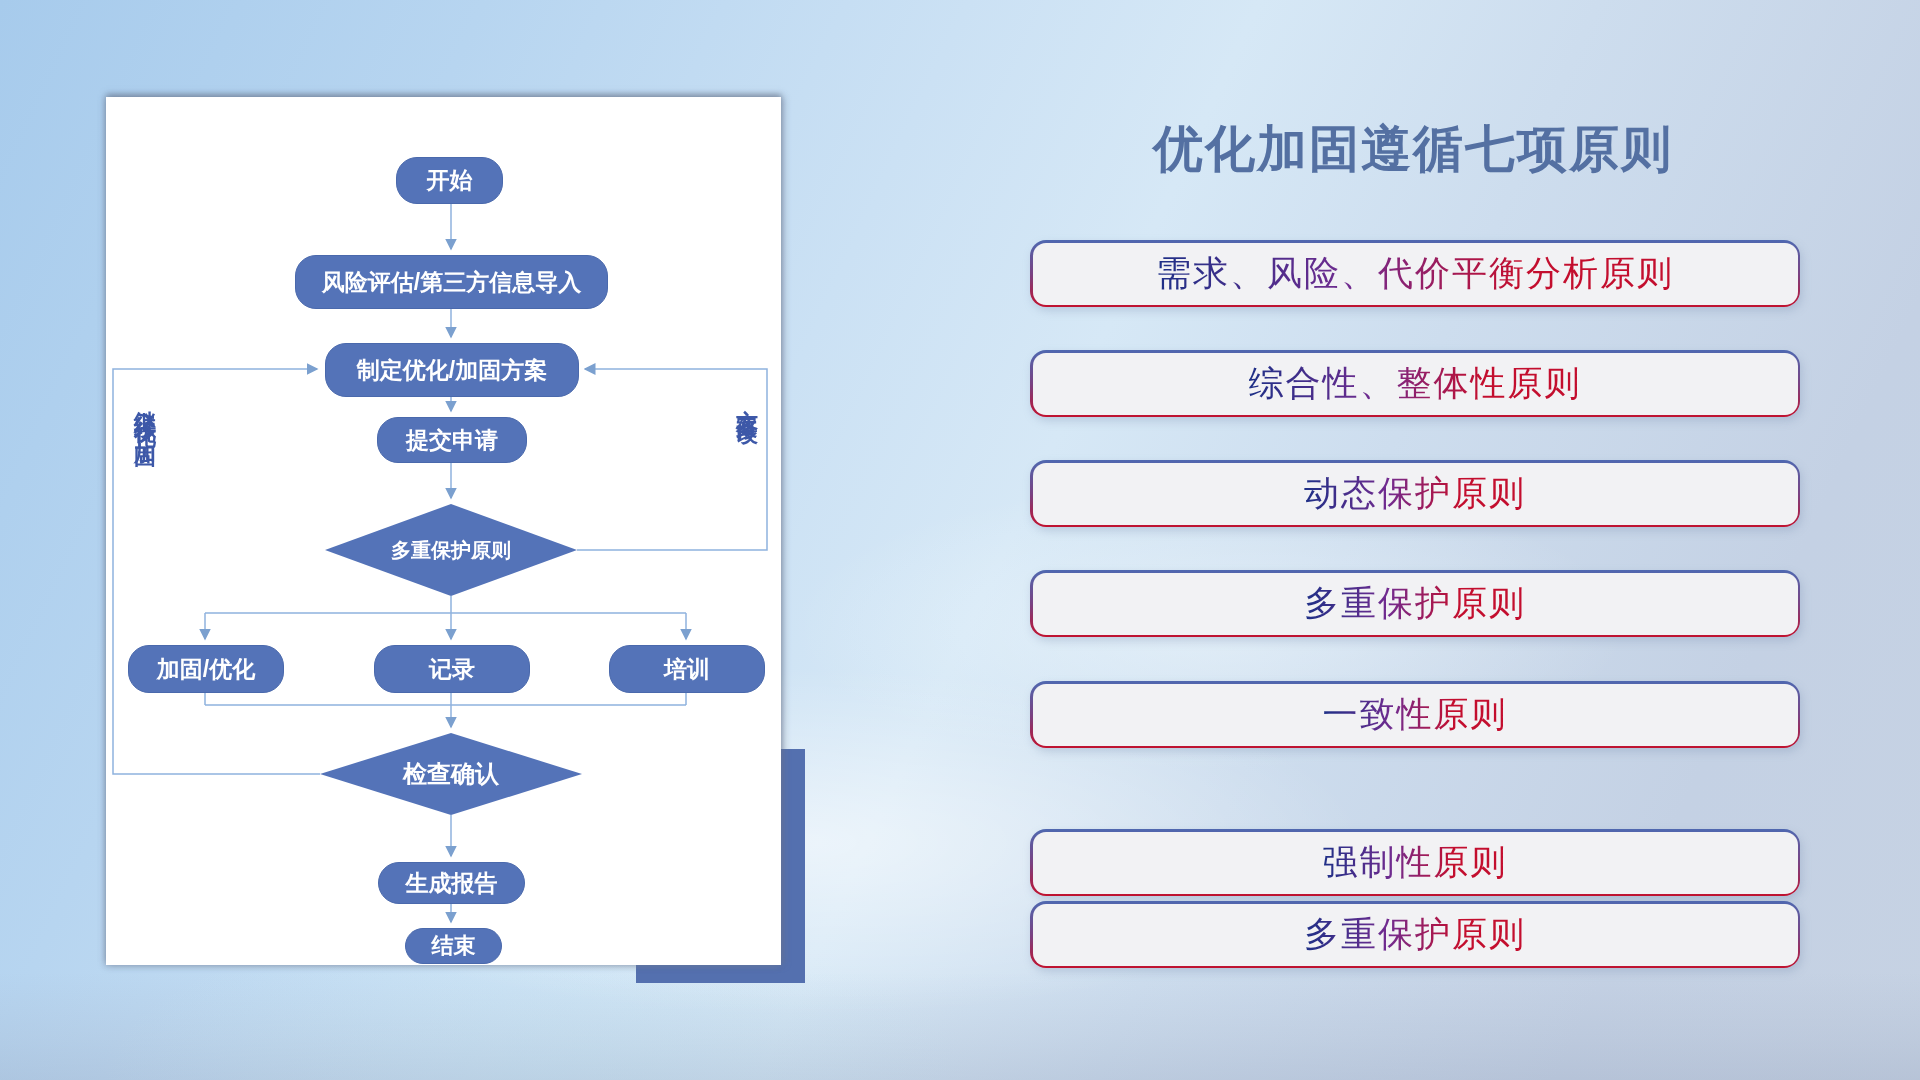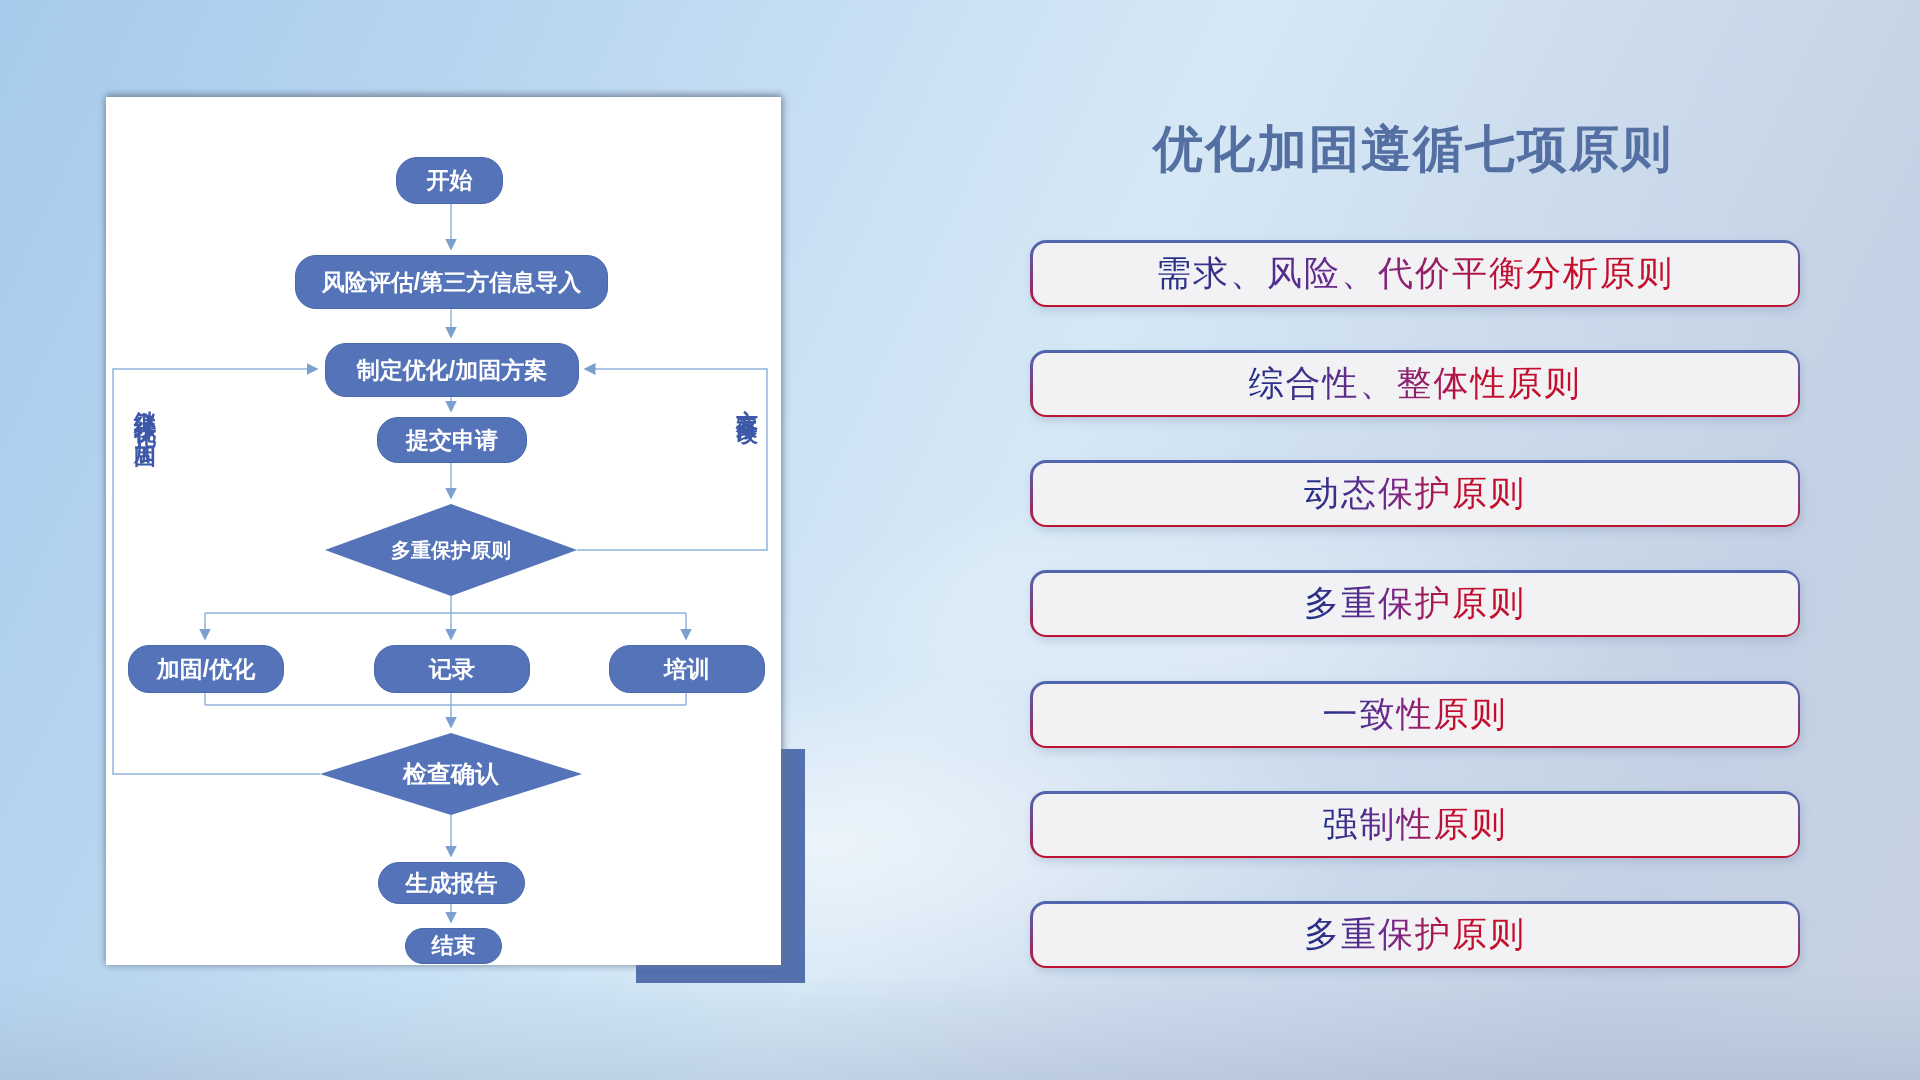--- a/index.html
+++ b/index.html
@@ -161,21 +161,21 @@
       <span class="ptext">一致性原则</span>
     </div>
   </div>
 
   <div class="pbox" style="top:570px">
     <div class="pbox-inner">
       <span class="ptext">多重保护原则</span>
     </div>
   </div>
 
-  <div class="pbox" style="top:791px">
+  <div class="pbox" style="top:829px">
     <div class="pbox-inner">
       <span class="ptext">强制性原则</span>
     </div>
   </div>
 
   <div class="pbox" style="top:901px">
     <div class="pbox-inner">
       <span class="ptext">多重保护原则</span>
     </div>
   </div>

